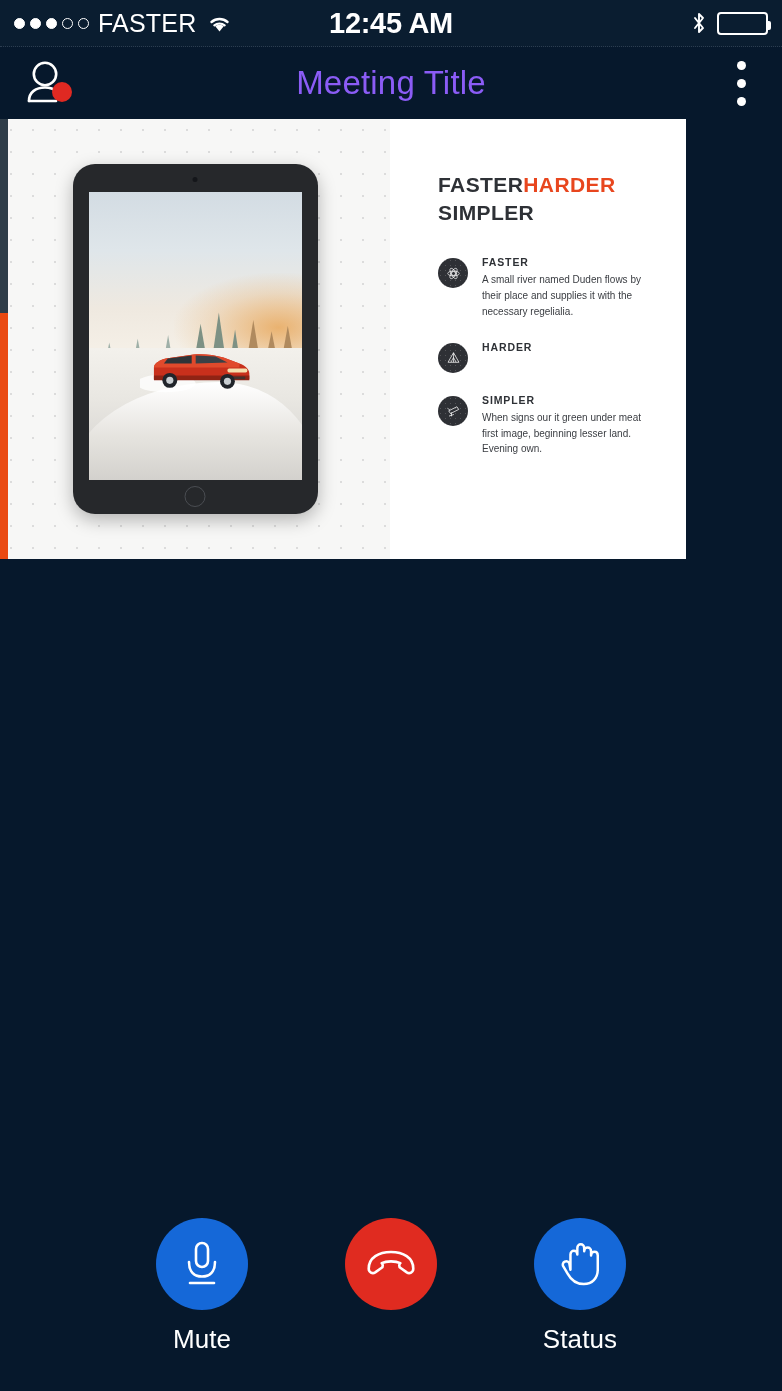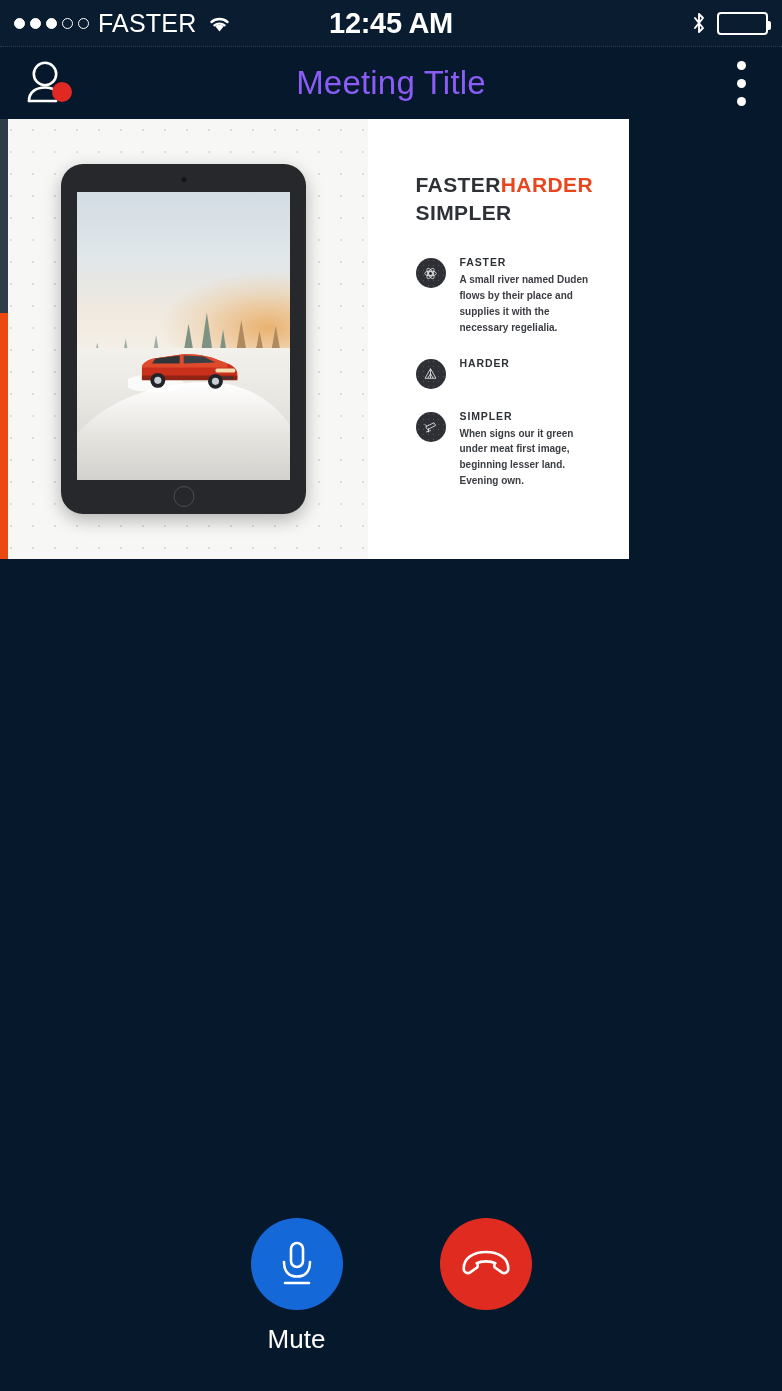--- a/index.html
+++ b/index.html
@@ -79,21 +79,21 @@
     display:flex; flex-direction:column; align-items:center; justify-content:center;
     gap:9px; cursor:pointer;
   }
   .kebab span { width:9px; height:9px; border-radius:50%; background:#ffffff; }
 
   
   .stage { flex:1 1 auto; position:relative; background:#06182c; }
 
   
   .slide {
-    position:absolute; left:0; top:0; width:629px; height:440px;
+    position:absolute; left:0; top:0; width:686px; height:440px;
     display:flex; background:#4c1d95; overflow:hidden;
   }
   .slide-left {
     position:relative; width:390px; height:100%;
     background-color:#f7f7f6;
     background-image:radial-gradient(#dcdcdc 1px, transparent 1px);
     background-size:22px 22px;
     display:flex; align-items:center; justify-content:center;
   }
   .edge-bar { position:absolute; left:0; top:0; width:8px; height:100%; }
@@ -168,21 +168,21 @@
     background-size:5px 5px;
     display:flex; align-items:center; justify-content:center;
     margin-top:2px;
   }
   .feature-body { flex:1; }
   .feature-title {
     font-size:10.5px; font-weight:700; letter-spacing:.9px;
     color:#2e3136; margin-bottom:4px;
   }
   .feature-text {
-    font-size:10px; line-height:1.58; color:#3a3d42;font-weight:bold;
+    font-size:10px; line-height:1.58; color:#3a3d42;
   }
 
   
   .controls {
     flex:0 0 180px;
     display:flex; align-items:flex-start; justify-content:center;
     gap:69px;
     padding-top:7px;
     background:#06182c;
   }
@@ -395,15 +395,28 @@
       <div class="ctrl-circle red">
         <svg viewBox="0 0 56 34" width="52" height="32">
           <path d="M4 22 C4 10 15 4 28 4 C41 4 52 10 52 22
                    C52 26 48 28 45 26 L38 21 C36.5 20 36.5 17 38 16
                    C33 13.5 23 13.5 18 16 C19.5 17 19.5 20 18 21
                    L11 26 C8 28 4 26 4 22 Z" stroke="#fff" stroke-width="2.8" fill="none" stroke-linejoin="round"></path>
         </svg>
       </div>
     </div>
 
+    <div class="ctrl">
+      <div class="ctrl-circle blue">
+        <svg viewBox="0 0 44 48" width="42" height="46">
+          <path d="M12 30 L12 14 C12 11.8 13.6 10.2 15.6 10.2 C17.6 10.2 19.2 11.8 19.2 14
+                   L19.2 7.2 C19.2 5 20.8 3.4 22.8 3.4 C24.8 3.4 26.4 5 26.4 7.2
+                   L26.4 10.6 C26.4 8.4 28 6.8 30 6.8 C32 6.8 33.6 8.4 33.6 10.6
+                   L33.6 15 C33.6 12.8 35.2 11.2 37.2 11.2 C39.2 11.2 40.6 12.8 40.6 15
+                   L40.6 30 C40.6 39 34.6 45 26 45 C17.5 45 12 39.5 9 34
+                   L4.5 26.5 C3.4 24.6 4.2 22.5 6 21.6 C7.8 20.7 9.8 21.4 10.8 23.2 Z" stroke="#fff" stroke-width="2.6" fill="none" stroke-linejoin="round"></path>
+        </svg>
+      </div>
+      <span class="ctrl-label">Status</span>
+    </div>
 
   </div>
 </div>
 
 </body></html>

